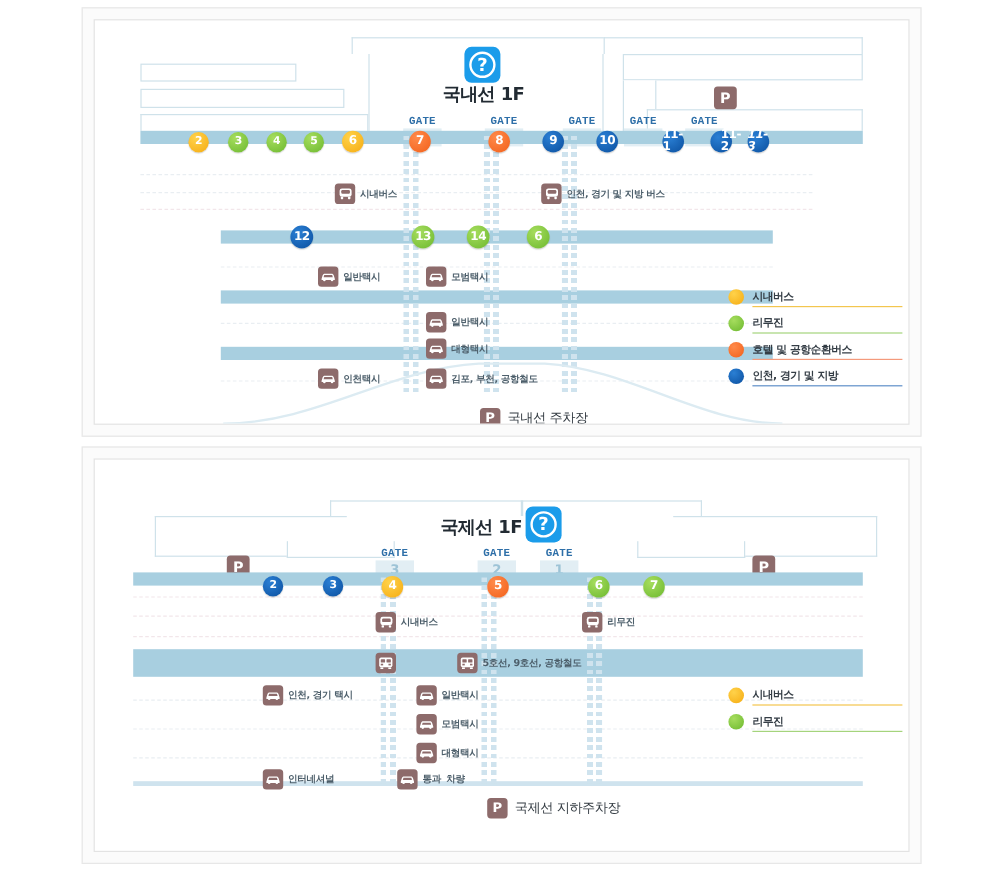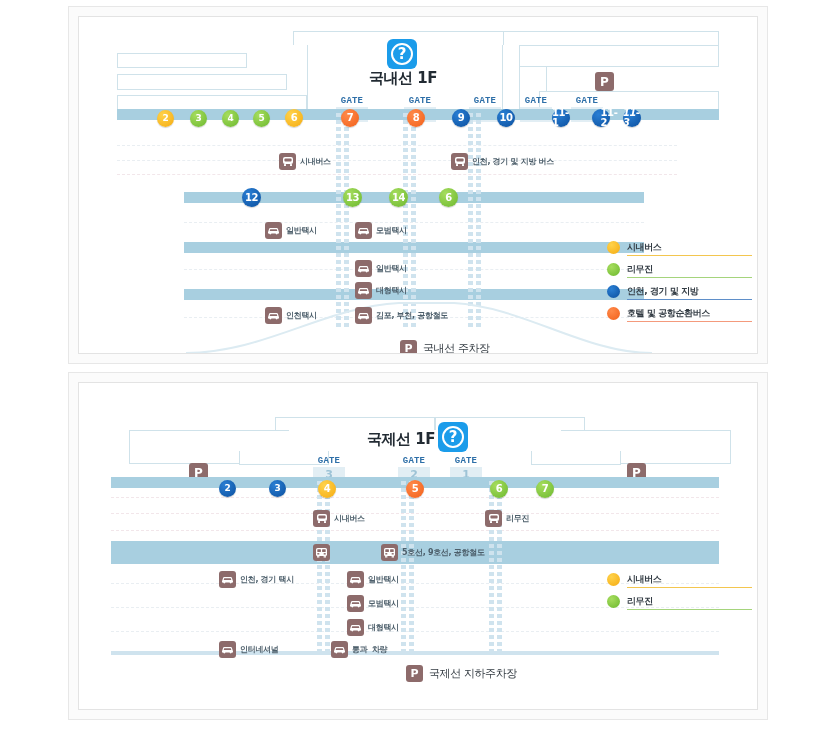--- a/index.html
+++ b/index.html
@@ -355,28 +355,28 @@
           <span class="legend-dot" style="background:radial-gradient(circle at 35% 30%,#ffd24a,#f5ab11);"></span>
           <span class="legend-txt">시내버스</span>
           <span class="legend-rule" style="background:#f3c64f;"></span>
         </div>
         <div class="legend-row">
           <span class="legend-dot" style="background:radial-gradient(circle at 35% 30%,#a6dd5e,#6cb82e);"></span>
           <span class="legend-txt">리무진</span>
           <span class="legend-rule" style="background:#a5d47c;"></span>
         </div>
         <div class="legend-row">
+          <span class="legend-dot" style="background:radial-gradient(circle at 35% 30%,#ff8a4a,#f2601a);"></span>
+          <span class="legend-txt">호텔 및 공항순환버스</span>
+          <span class="legend-rule" style="background:#f49a7c;"></span>
+        </div>
+        <div class="legend-row">
           <span class="legend-dot" style="background:radial-gradient(circle at 35% 30%,#2a7fd4,#0b4f9e);"></span>
           <span class="legend-txt">인천, 경기 및 지방</span>
           <span class="legend-rule" style="background:#5f8fc9;"></span>
-        </div>
-        <div class="legend-row">
-          <span class="legend-dot" style="background:radial-gradient(circle at 35% 30%,#ff8a4a,#f2601a);"></span>
-          <span class="legend-txt">호텔 및 공항순환버스</span>
-          <span class="legend-rule" style="background:#f49a7c;"></span>
         </div>
       </div>
 
     </div>
   </div>
 
   <div class="panel-outer" id="panel-bot">
     <div class="panel-inner">
 
       <div class="bldg" style="left:50px; top:47px; width:160px; height:34px; border-right:none;"></div>

